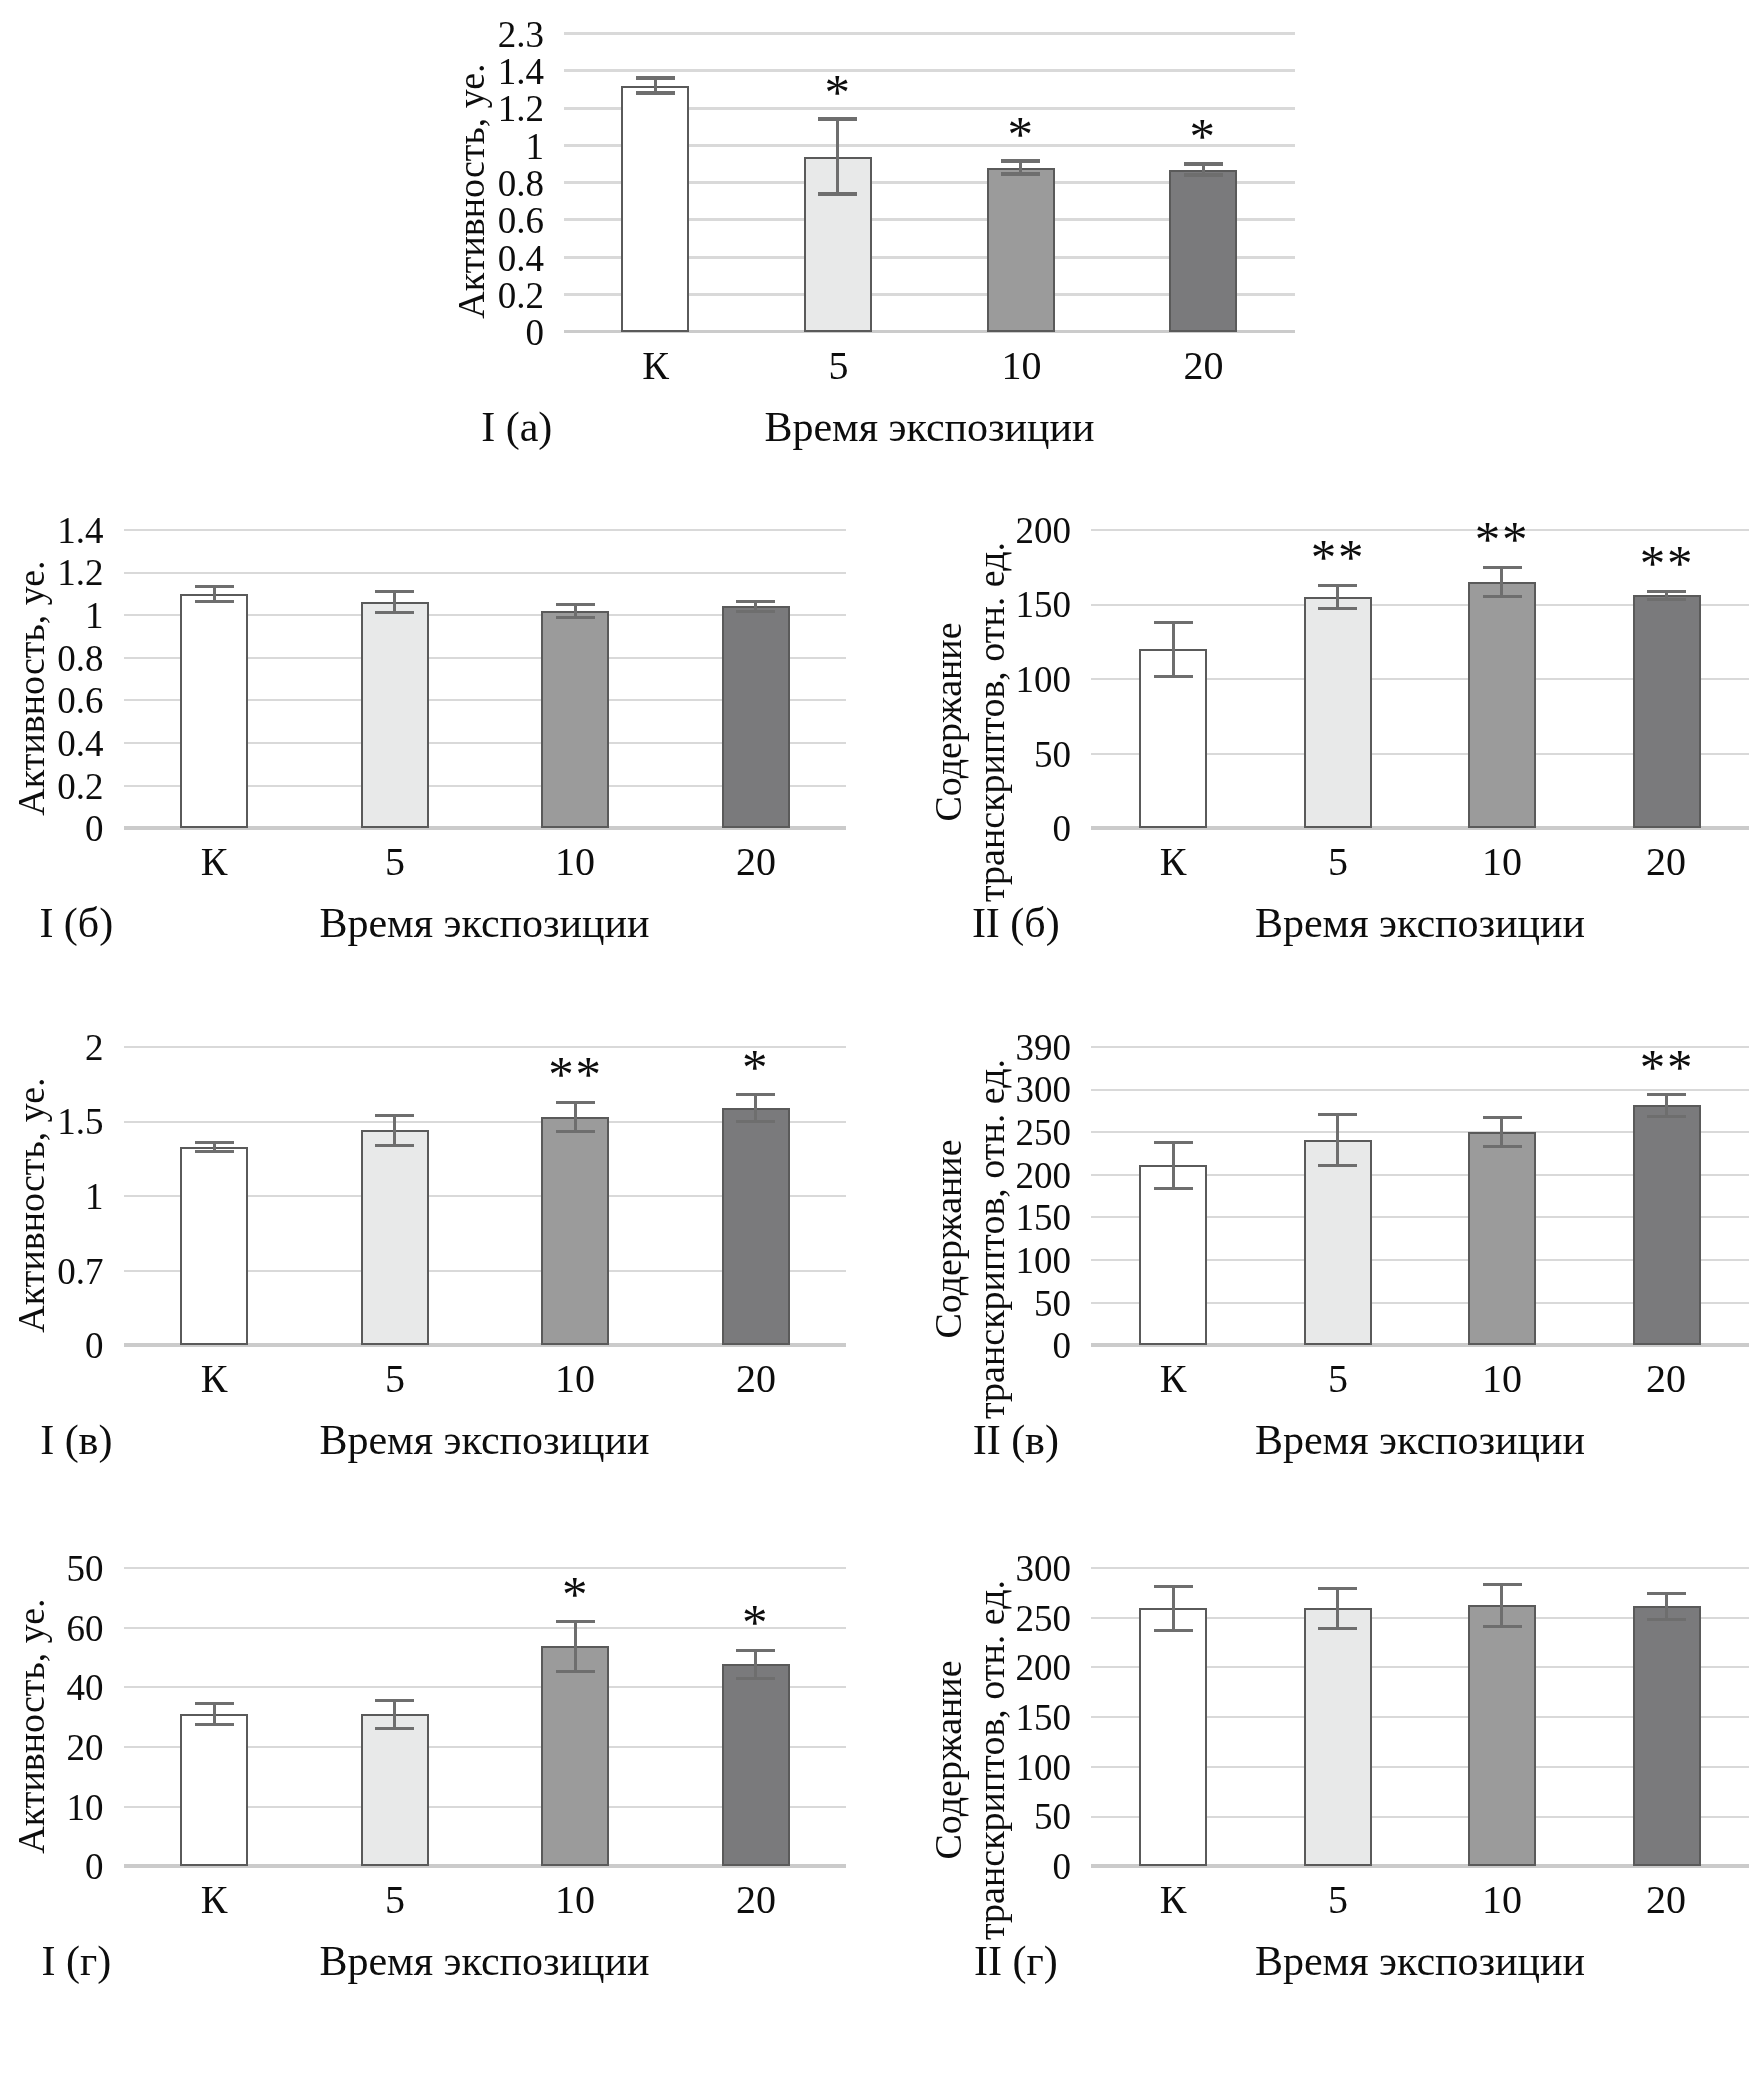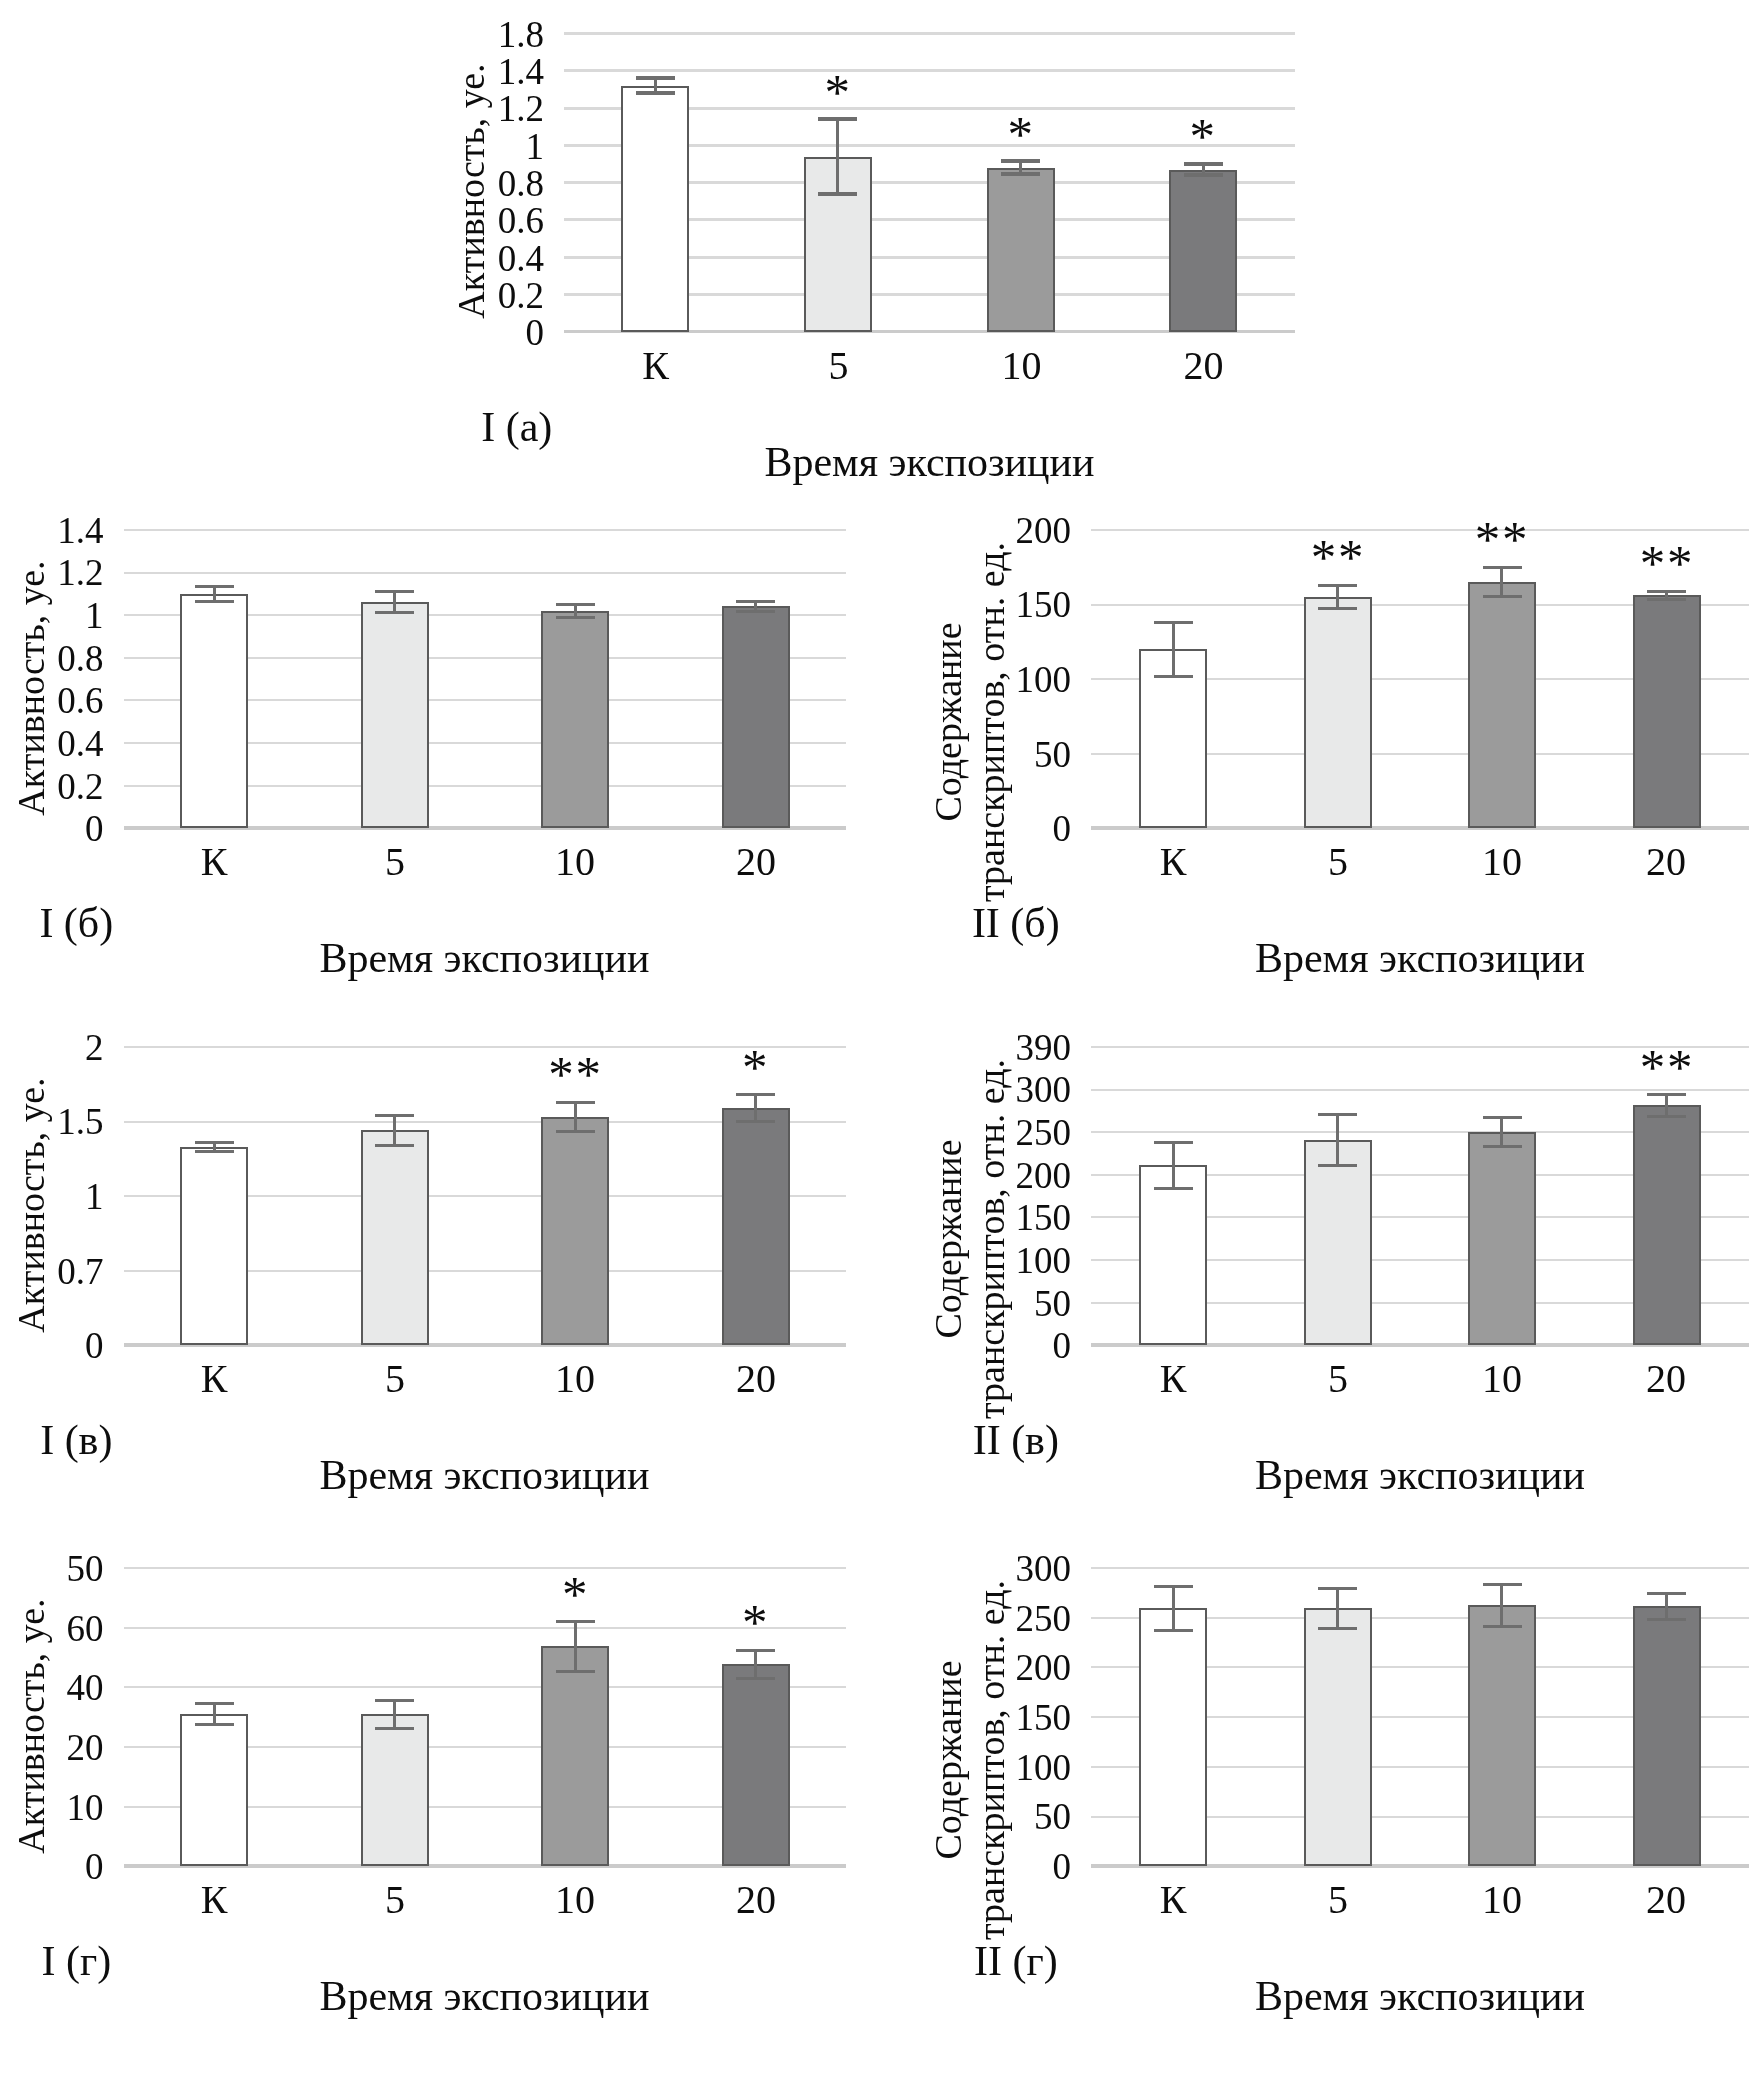--- a/index.html
+++ b/index.html
@@ -26,41 +26,41 @@
   }
   .ytick{position:absolute;text-align:right;font-size:37px;line-height:41px;height:41px;}
   .plot{position:absolute;}
   .gridline{position:absolute;left:0;width:100%;height:2.5px;background:#d9d9d9;}
   .baseline{position:absolute;left:0;width:100%;height:3.4px;background:#cbcbcb;}
   .bar{position:absolute;box-sizing:border-box;border:2.5px solid #5a5a5a;}
   .err-line{position:absolute;width:3.4px;background:#6e6e6e;}
   .err-cap{position:absolute;height:3.4px;background:#6e6e6e;}
   .sig{position:absolute;text-align:center;font-size:51px;line-height:51px;letter-spacing:1.7px;}
   .xtick{position:absolute;text-align:center;font-size:40px;line-height:44px;}
-  .xlabel{position:absolute;text-align:center;font-size:42px;line-height:46px;margin-top:35px;}
+  .xlabel{position:absolute;text-align:center;font-size:42px;line-height:46px;}
   .panel-label{position:absolute;font-size:42px;line-height:46px;text-align:center;}
 </style>
 </head>
 <body>
 
 <section class="chart" id="chart0">
     <div class="ylabel-zone" style="left: 0px; top: 15.3px; width: 44px; height: 349px;">
       <div class="ylabel-inner" style="width: 349px; height: 44px;">
         <div>Активность, уе.</div>
       </div>
     </div>
     <div class="ytick" style="left: 36px; width: 59px; top: 310px;">0</div>
     <div class="ytick" style="left: 36px; width: 59px; top: 273px;">0.2</div>
     <div class="ytick" style="left: 36px; width: 59px; top: 236px;">0.4</div>
     <div class="ytick" style="left: 36px; width: 59px; top: 198px;">0.6</div>
     <div class="ytick" style="left: 36px; width: 59px; top: 161px;">0.8</div>
     <div class="ytick" style="left: 36px; width: 59px; top: 124px;">1</div>
     <div class="ytick" style="left: 36px; width: 59px; top: 86px;">1.2</div>
     <div class="ytick" style="left: 36px; width: 59px; top: 49px;">1.4</div>
-    <div class="ytick" style="left: 36px; width: 59px; top: 12px;">1.8</div>
+    <div class="ytick" style="left: 36px; width: 59px; top: 12px;">2.3</div>
     <div class="plot" style="left: 115px; top: 32px; width: 731px; height: 298px;">
       <div class="gridline" style="bottom: 36px; background: rgb(217, 217, 217);"></div>
       <div class="gridline" style="bottom: 73px; background: rgb(217, 217, 217);"></div>
       <div class="gridline" style="bottom: 111px; background: rgb(217, 217, 217);"></div>
       <div class="gridline" style="bottom: 148px; background: rgb(217, 217, 217);"></div>
       <div class="gridline" style="bottom: 185px; background: rgb(217, 217, 217);"></div>
       <div class="gridline" style="bottom: 222px; background: rgb(217, 217, 217);"></div>
       <div class="gridline" style="bottom: 260px; background: rgb(217, 217, 217);"></div>
       <div class="gridline" style="bottom: 297px; background: rgb(217, 217, 217);"></div>
       <div class="baseline" style="bottom: -1.7px; background: rgb(203, 203, 203);"></div>

